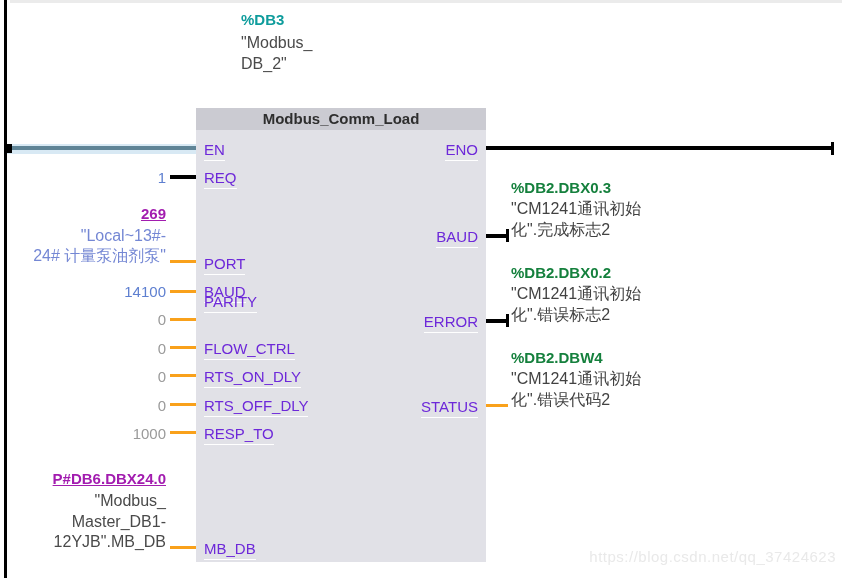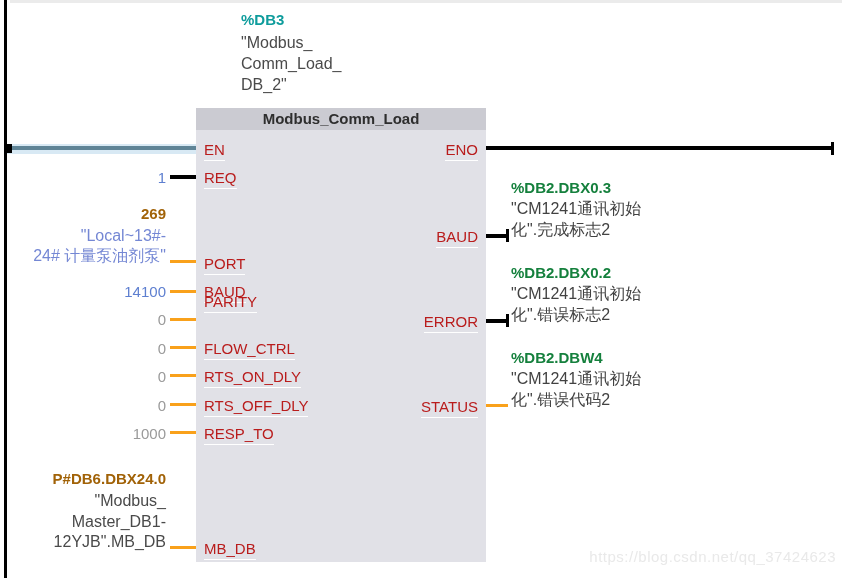--- a/index.html
+++ b/index.html
@@ -16,28 +16,28 @@
   .db-name{font-size:16px;color:#4a4a4a;line-height:21px;margin-top:2px;}
 
   
   .block-titlebar{
     position:absolute;left:196px;top:108px;width:290px;height:22px;background:#cbcbd2;
     font-size:15px;font-weight:bold;color:#2e2e2e;text-align:center;line-height:22px;
   }
   .block-body{position:absolute;left:196px;top:130px;width:290px;height:432px;background:#e1e1e7;}
 
   
-  .pin{position:absolute;font-size:15px;color:#b91c1c;height:17px;line-height:17px;}
+  .pin{position:absolute;font-size:15px;color:#6d28d9;height:17px;line-height:17px;}
   .pin.in{left:204px;}
   .pin.out{right:364px;text-align:right;padding-left:20px;}
   .pin span{display:inline-block;border-bottom:1px solid #ffffff;padding-bottom:2px;}
 
   
   .lv{position:absolute;left:10px;width:156px;text-align:right;font-size:15px;line-height:17px;}
-  .lv.teal{color:#a16207;font-weight:bold;}
+  .lv.teal{color:#a21caf;font-weight:bold;text-decoration:underline;}
   .lv.blue{color:#5E7FD0;}
   .lv.opblue{color:#7487D4;font-size:16px;}
   .lv.grayv{color:#9A9A9A;}
   .lv.dark{color:#4a4a4a;font-size:16px;}
 
   
   .rv{position:absolute;left:511px;font-size:15px;line-height:17px;white-space:nowrap;}
   .rv.teal{color:#15803d;font-weight:bold;}
   .rv.dark{color:#424242;font-size:16px;}
 
@@ -60,21 +60,20 @@
 
 <div class="canvas">
 
   <div class="top-strip"></div>
   <div class="rail"></div>
 
   <div class="db-header">
     <div class="db-addr">%DB3</div>
     <div class="db-name">
       <div>"Modbus_</div>
-      <div>Comm_Load_</div>
       <div>DB_2"</div>
     </div>
   </div>
 
   <div class="block-titlebar">Modbus_Comm_Load</div>
   <div class="block-body"></div>
 
   <div class="en-glow"></div>
   <div class="en-core"></div>
   <div class="junction"></div>

